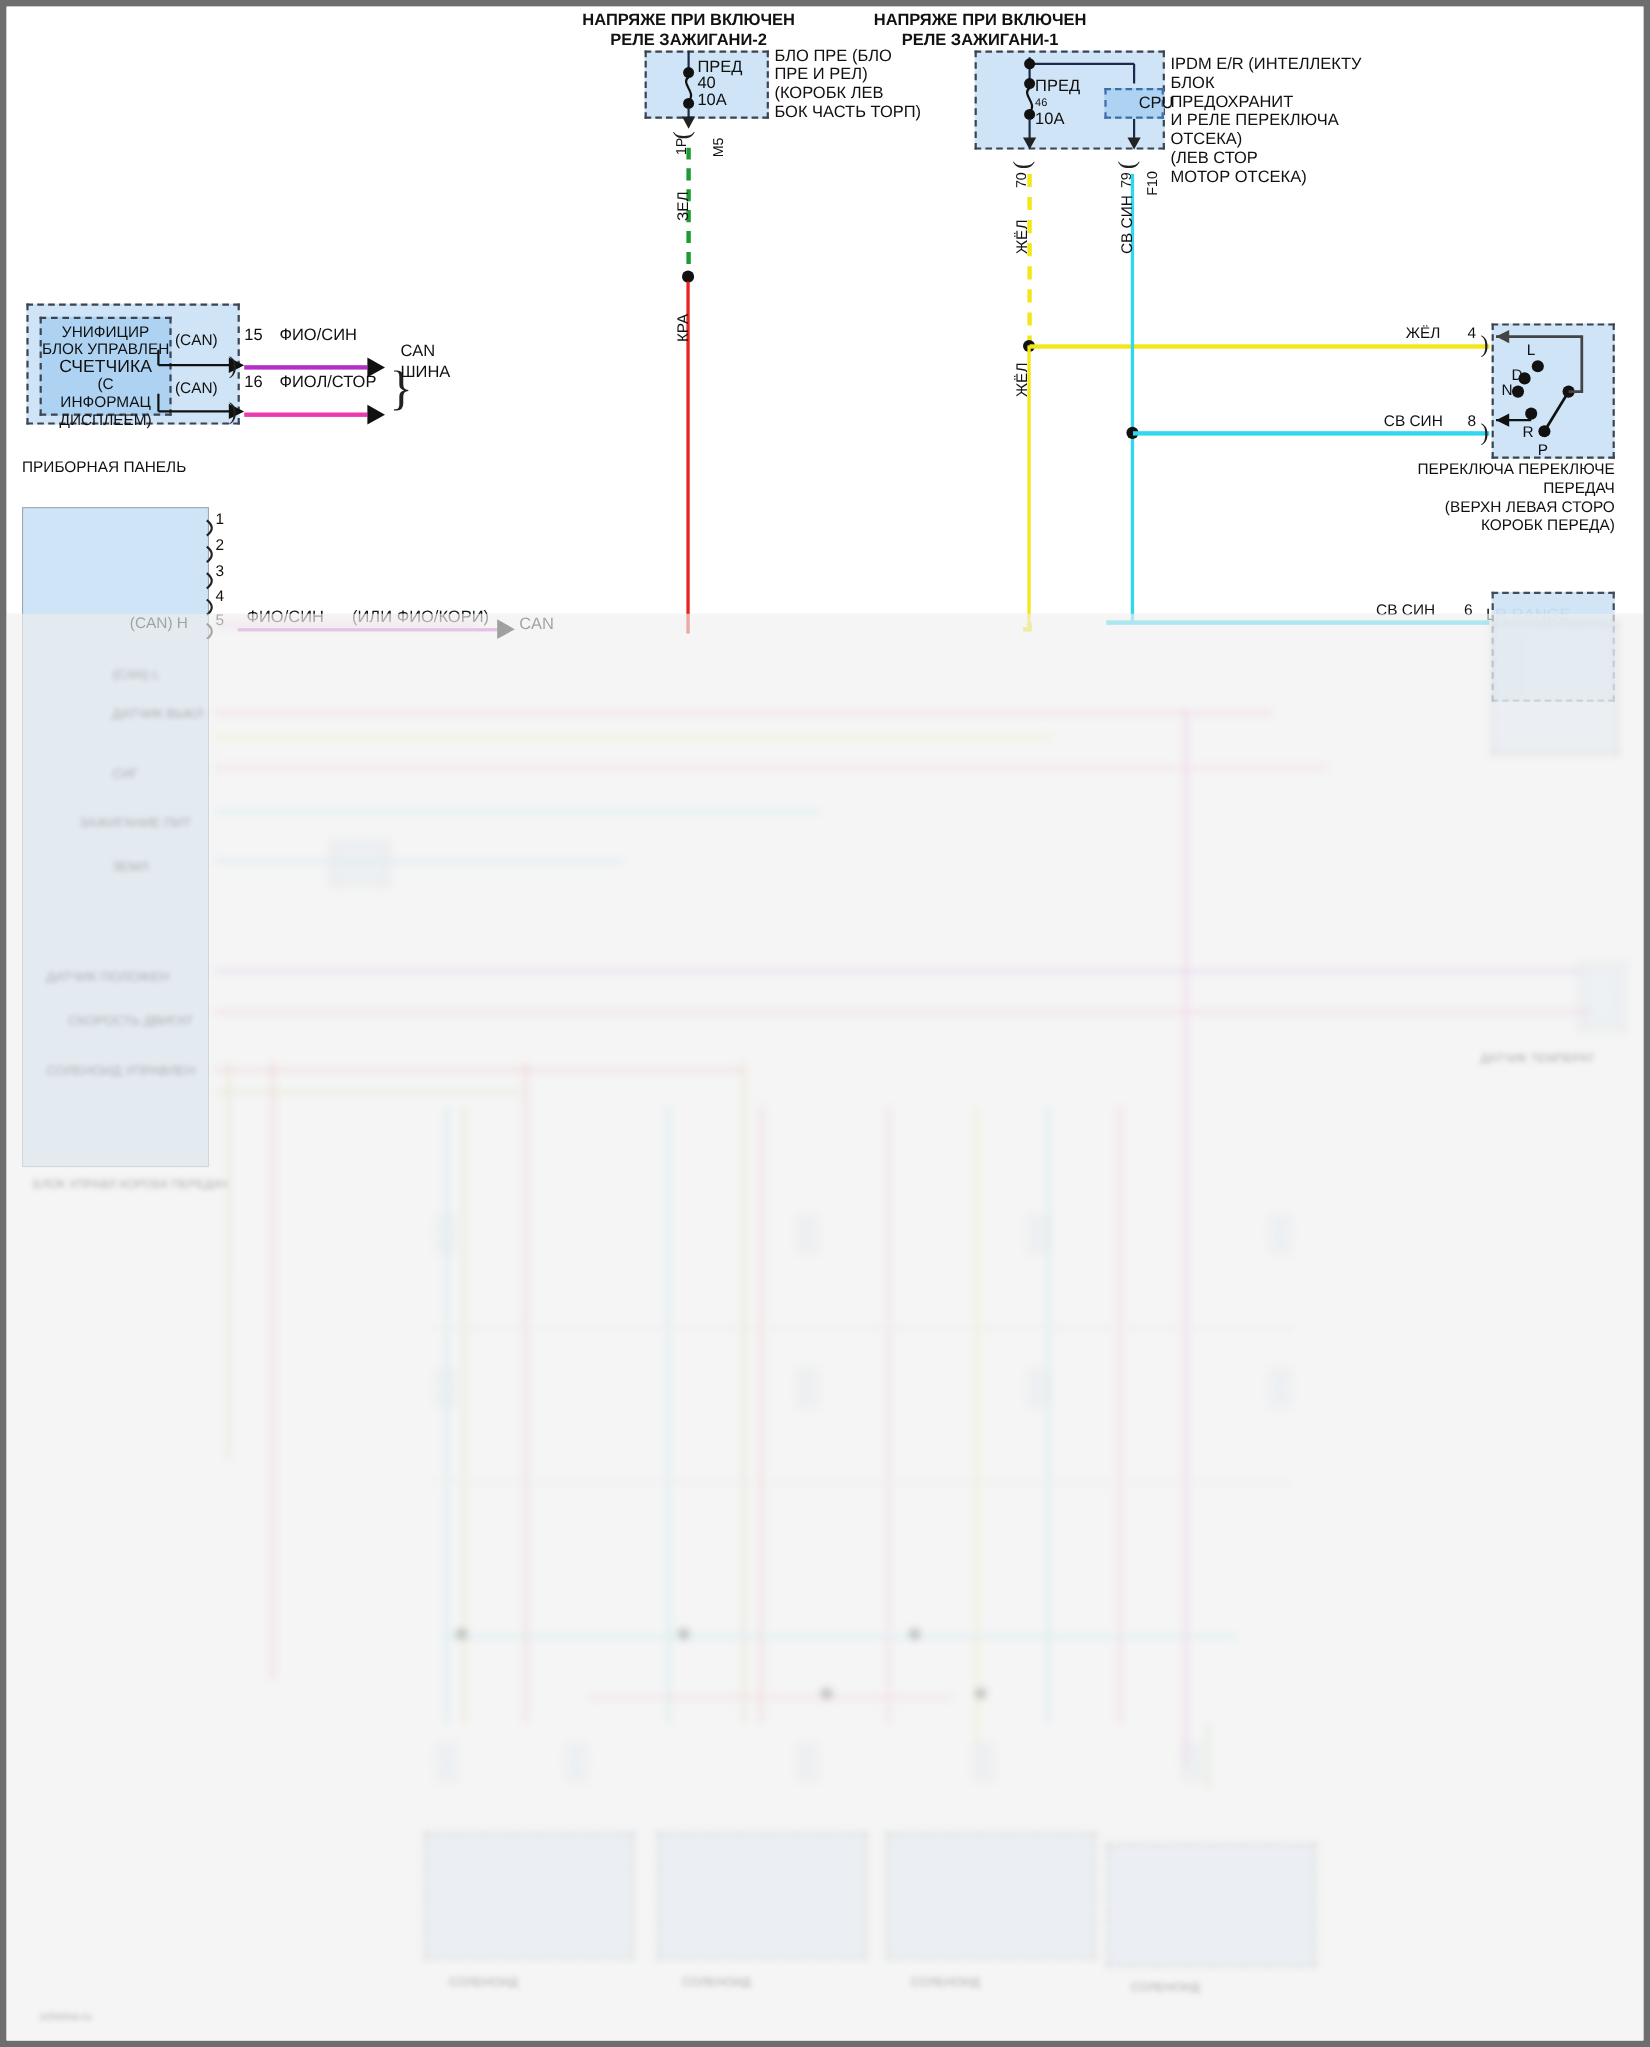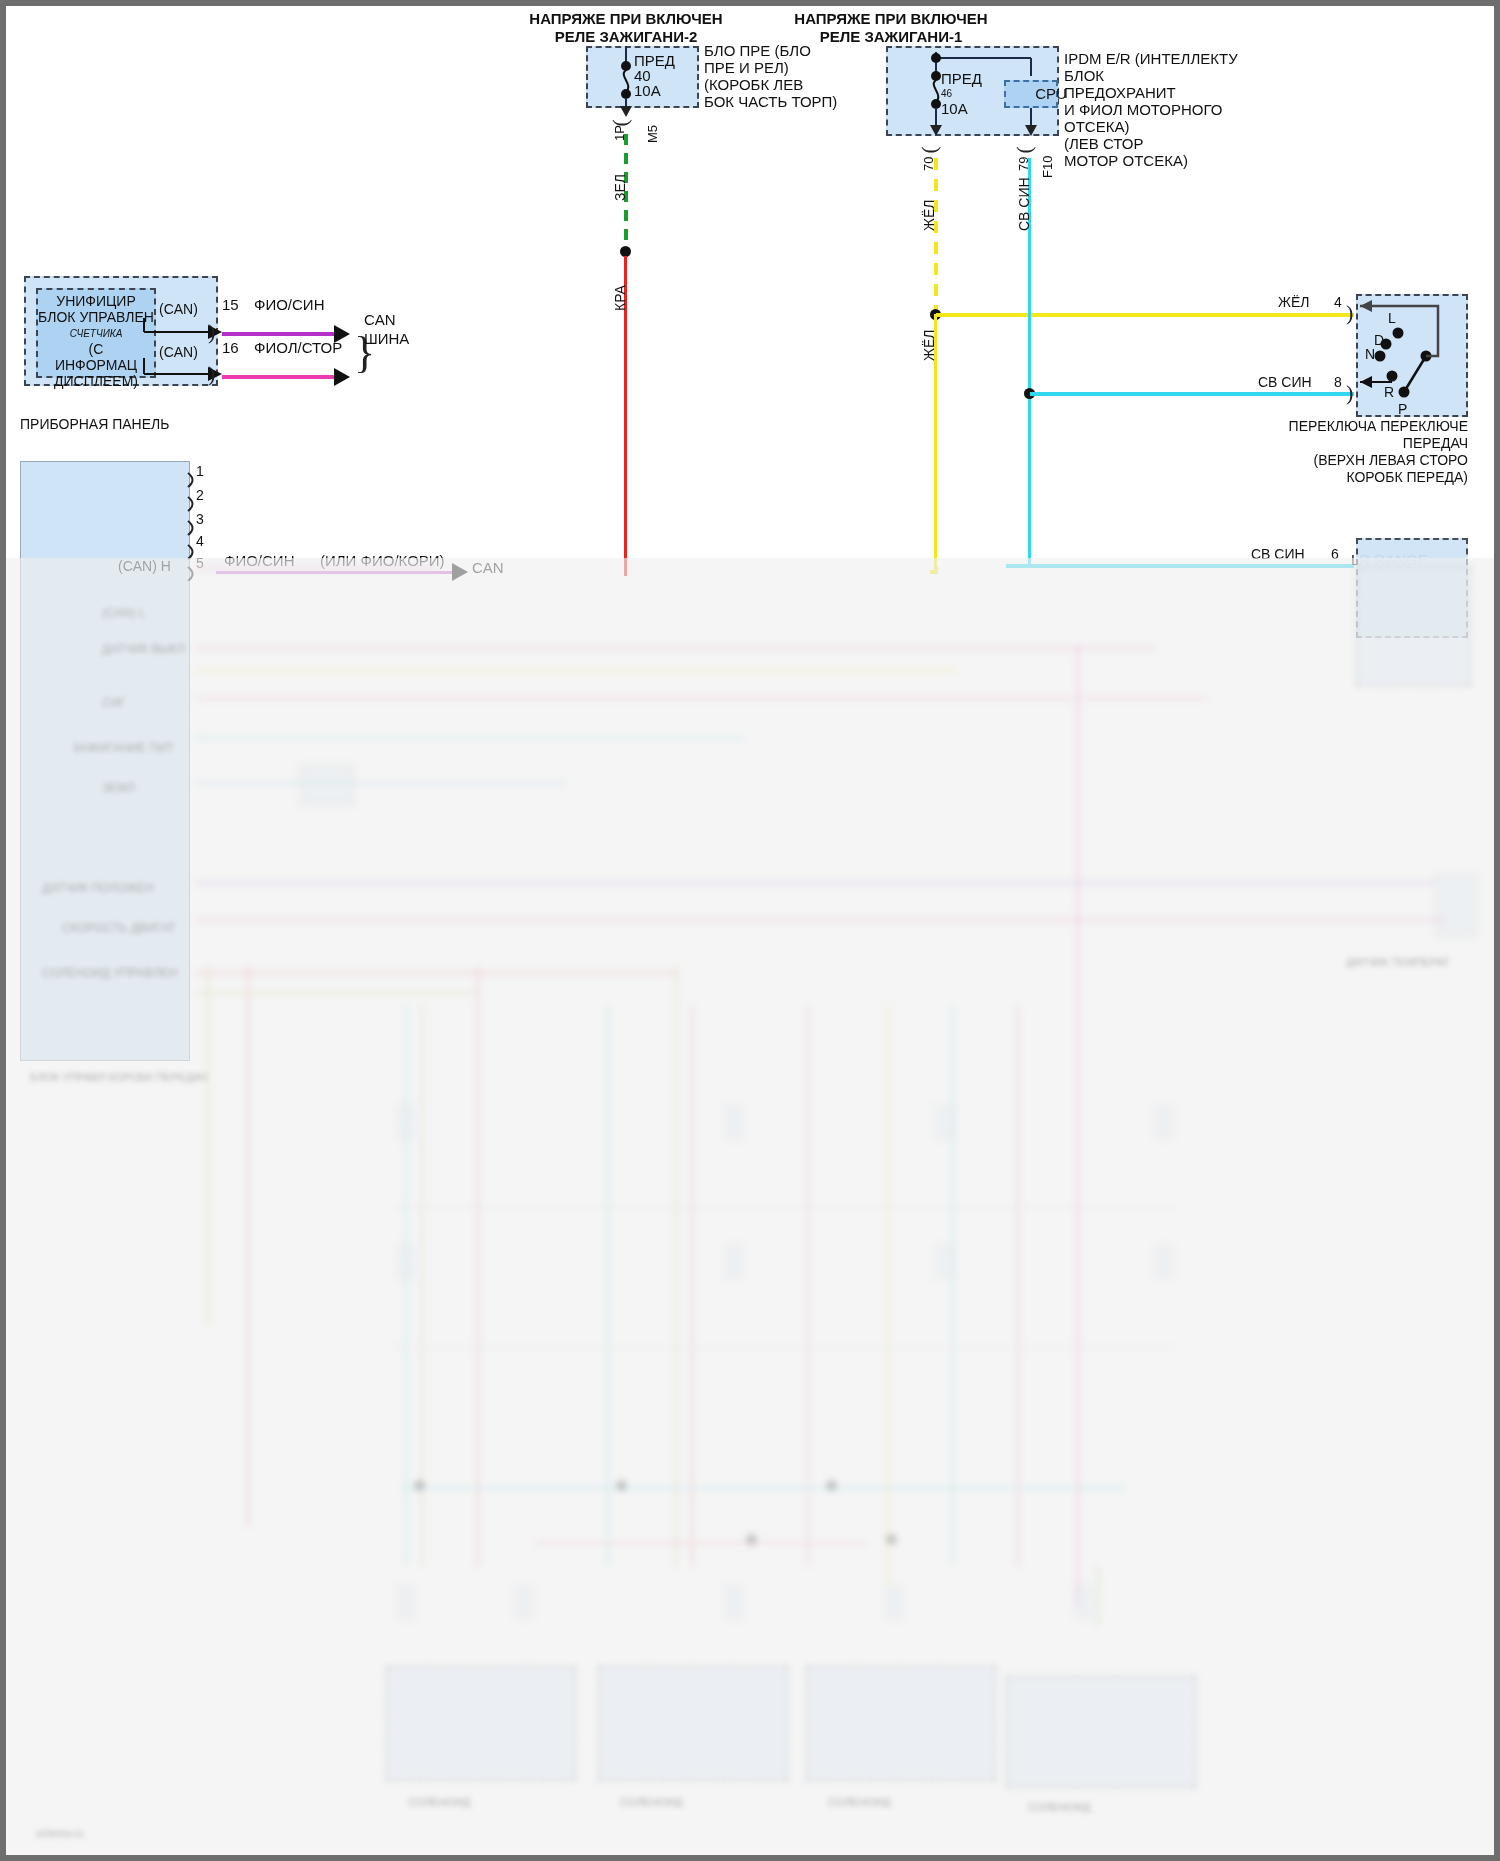--- a/index.html
+++ b/index.html
@@ -121,21 +121,21 @@
 
   <div class="solidbox" style="left:998px;top:74px;width:54px;height:28px;border:2px dashed #3c6ea8;background:#aed3f2;"></div>
   <div class="txt c" style="left:998px;top:79px;width:54px;font-size:15px;padding-left:20px;">CPU</div>
 
   <div class="arwd" style="left:924px;top:119px;"></div>
   <div class="arwd" style="left:1019px;top:119px;"></div>
 
   <div class="txt" style="left:1058px;top:44px;">IPDM E/R (ИНТЕЛЛЕКТУ</div>
   <div class="txt" style="left:1058px;top:61px;">БЛОК</div>
   <div class="txt" style="left:1058px;top:78px;">ПРЕДОХРАНИТ</div>
-  <div class="txt" style="left:1058px;top:95px;">И ФИОЛ МОТОРНОГО</div>
+  <div class="txt" style="left:1058px;top:95px;">И РЕЛЕ ПЕРЕКЛЮЧА</div>
   <div class="txt" style="left:1058px;top:112px;">ОТСЕКА)</div>
   <div class="txt" style="left:1058px;top:129px;">(ЛЕВ СТОР</div>
   <div class="txt" style="left:1058px;top:146px;">МОТОР ОТСЕКА)</div>
 
   <div class="brk" style="left:923px;top:133px;transform:rotate(90deg);">)</div>
   <div class="brk" style="left:1018px;top:133px;transform:rotate(90deg);">)</div>
   <div class="vtxt" style="left:915px;top:165px;font-size:13px;">70</div>
   <div class="vtxt" style="left:1010px;top:165px;font-size:13px;">79</div>
   <div class="vtxt" style="left:1034px;top:172px;font-size:13px;">F10</div>
 
@@ -198,21 +198,21 @@
   <div class="txt r" style="left:1160px;top:429px;width:302px;font-size:14px;">ПЕРЕДАЧ</div>
   <div class="txt r" style="left:1160px;top:446px;width:302px;font-size:14px;">(ВЕРХН ЛЕВАЯ СТОРО</div>
   <div class="txt r" style="left:1160px;top:463px;width:302px;font-size:14px;">КОРОБК ПЕРЕДА)</div>
 
   <div class="dashbox" style="left:1350px;top:532px;width:112px;height:100px;opacity:.95;"></div>
 
   <div class="dashbox" style="left:18px;top:270px;width:194px;height:110px;"></div>
   <div class="dashbox inner" style="left:30px;top:282px;width:120px;height:90px;border:2px dashed #3c4450;"></div>
   <div class="txt c" style="left:26px;top:287px;width:128px;font-size:14px;">УНИФИЦИР</div>
   <div class="txt c" style="left:20px;top:303px;width:140px;font-size:14px;">БЛОК УПРАВЛЕН</div>
-  <div class="txt c" style="left:26px;top:319px;width:128px;font-size:10px;font-style:italic;">СЧЕТЧИКА</div>
+  <div class="txt c" style="left:26px;top:319px;width:128px;font-size:16px;">СЧЕТЧИКА</div>
   <div class="txt c" style="left:26px;top:335px;width:128px;font-size:14px;">(С</div>
   <div class="txt c" style="left:26px;top:351px;width:128px;font-size:14px;">ИНФОРМАЦ</div>
   <div class="txt c" style="left:26px;top:367px;width:128px;font-size:14px;">ДИСПЛЕЕМ)</div>
 
   <div class="txt" style="left:153px;top:295px;font-size:14px;">(CAN)</div>
   <div class="txt" style="left:153px;top:338px;font-size:14px;">(CAN)</div>
 
   <svg class="abs" style="left:130px;top:290px;" width="110" height="100">
     <polyline points="8,36 78,36" fill="none" stroke="#111" stroke-width="2"></polyline>
     <polyline points="8,22 8,36" fill="none" stroke="#111" stroke-width="2"></polyline>

